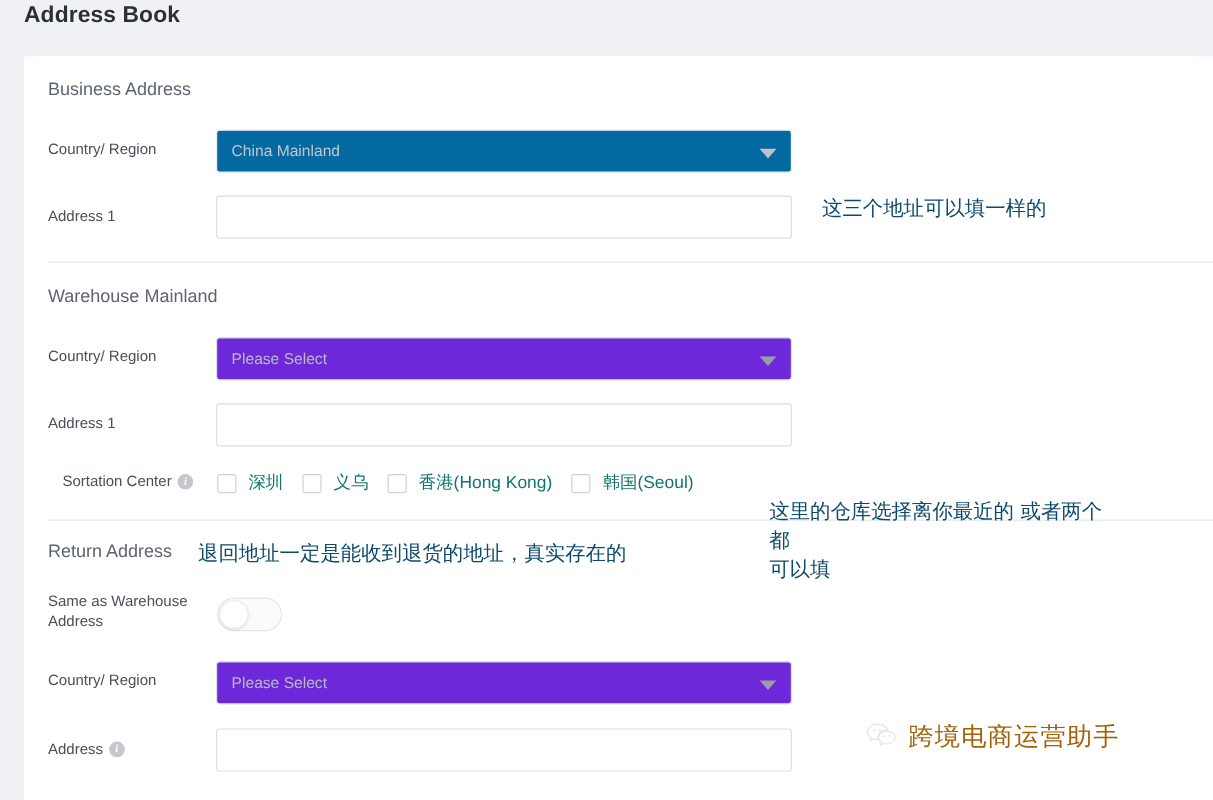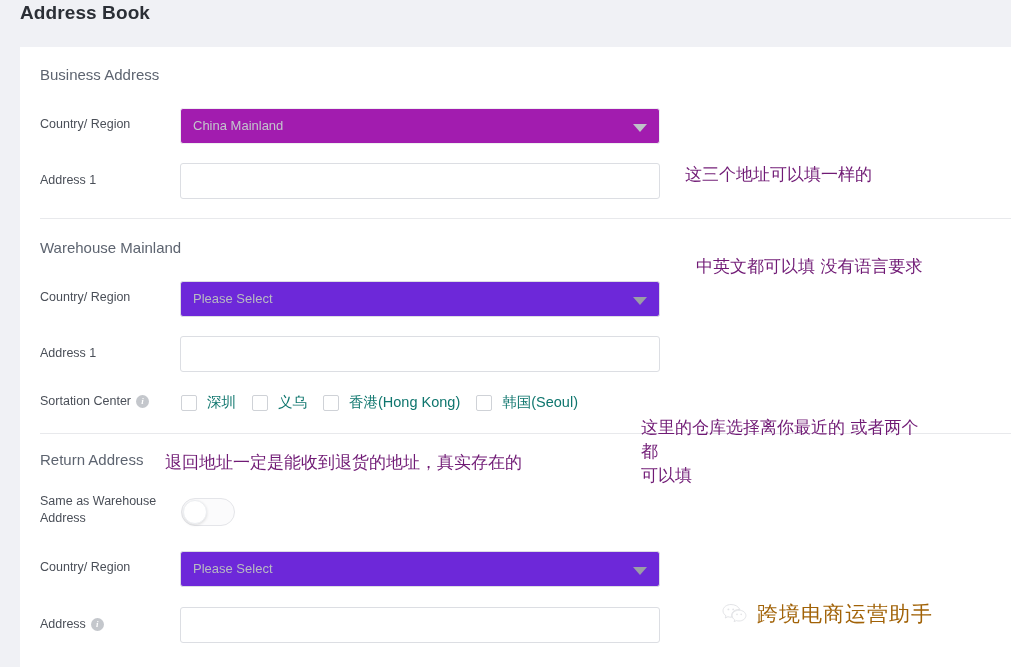--- a/index.html
+++ b/index.html
@@ -84,21 +84,21 @@
     position: absolute;
     box-sizing: border-box;
     width: 480px;
     height: 36px;
     border: 1px solid #dcdee3;
     border-radius: 3px;
     background: #6d28d9;
   }
   .select-box.disabled {
     border-color: #eeeff1;
-    background: #a21caf;
+    background: #0369a1;
   }
   .select-text {
     position: absolute;
     left: 12px;
     top: 9px;
     font-size: 13px;
     color: #b7bbc2;
     white-space: nowrap;
   }
   .select-box.disabled .select-text {
@@ -188,21 +188,21 @@
     height: 24px;
     border-radius: 50%;
     background: #ffffff;
     box-shadow: 0 1px 3px rgba(0,0,0,0.12);
     border: 1px solid #eceef1;
     box-sizing: border-box;
   }
   
   .annot {
     position: absolute;
-    color: #701a75;
+    color: #0c4a6e;
     font-size: 17px;
     line-height: 24px;
     white-space: pre-line;
     font-family: "DejaVu Sans", "Liberation Sans", sans-serif;
   }
   
   .watermark {
     position: absolute;
     left: 722px;
     top: 600px;
@@ -252,21 +252,21 @@
 
     <div class="select-box" style="left:160px; top:234px;">
       <span class="select-text">Please Select</span>
       <span class="caret"></span>
     </div>
 
     <div class="field-label" style="left:20px; top:298px;">Address 1</div>
 
     <div class="input-box" style="left:160px; top:289px;"></div>
 
-    <div class="field-label" style="left:20px; top:346px;">
+    <div class="field-label" style="left:32px; top:346px;">
       <span>Sortation Center</span><span class="info-icon">i</span>
     </div>
 
     <div class="divider" style="left:20px; top:386px; width:971px;"></div>
 
     <div class="section-title" style="left:20px; top:404px;">Return Address</div>
 
     <div class="field-label" style="left:20px; top:446px; width:130px; white-space:normal;">Same as Warehouse Address</div>
 
     <div class="field-label" style="left:20px; top:512px;">Country/ Region</div>
@@ -302,21 +302,20 @@
       <span class="cb-label">韩国(Seoul)</span>
     </div>
   </div>
 
   <div class="toggle">
     <div class="toggle-knob"></div>
   </div>
 
   <div class="annot" style="left:685px; top:162px;">这三个地址可以填一样的</div>
 
-  <div class="annot" style="left:696px; top:254px;">中英文都可以填 没有语言要求</div>
 
   <div class="annot" style="left:641px; top:389px;margin-top:26px;">这里的仓库选择离你最近的 或者两个都
 可以填</div>
 
   <div class="annot" style="left:165px; top:450px;">退回地址一定是能收到退货的地址，真实存在的</div>
 
   <div class="watermark">
     <span class="wm-icon">
       <svg width="26" height="20" viewBox="0 0 26 20" aria-hidden="true">
         <path d="M9 1.5C4.6 1.5 1 4.3 1 7.8c0 2 1.2 3.8 3 5L3.3 15l2.6-1.3c1 .3 2 .5 3.1.5.3 0 .6 0 .9-.05-.2-.5-.3-1.1-.3-1.7 0-3.3 3.3-6 7.4-6 .3 0 .6 0 .9.05C16.3 3.4 13 1.5 9 1.5z" fill="none" stroke="#e3e4e7" stroke-width="1"></path>

